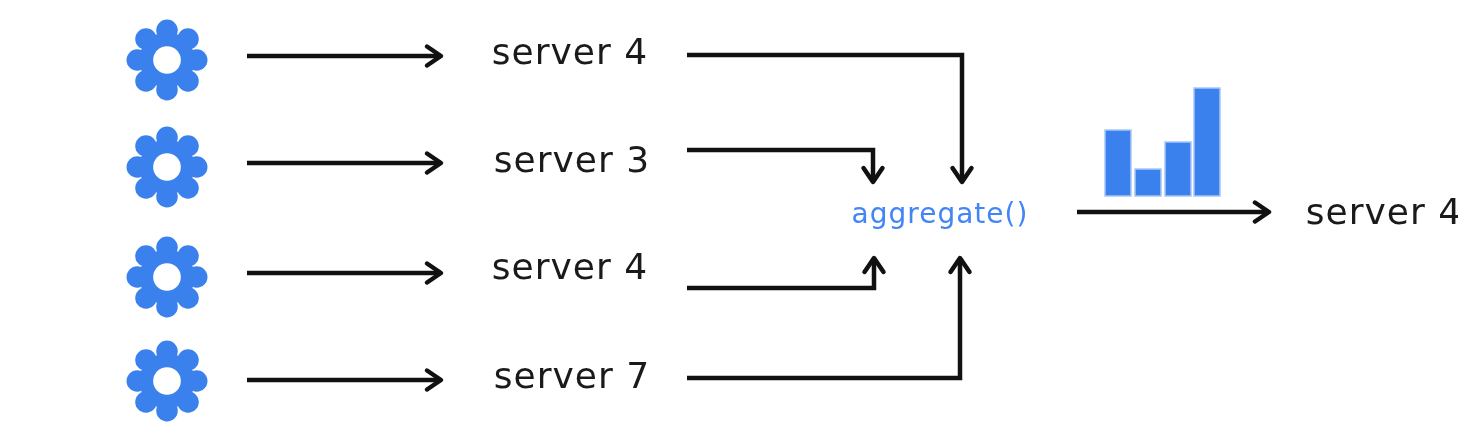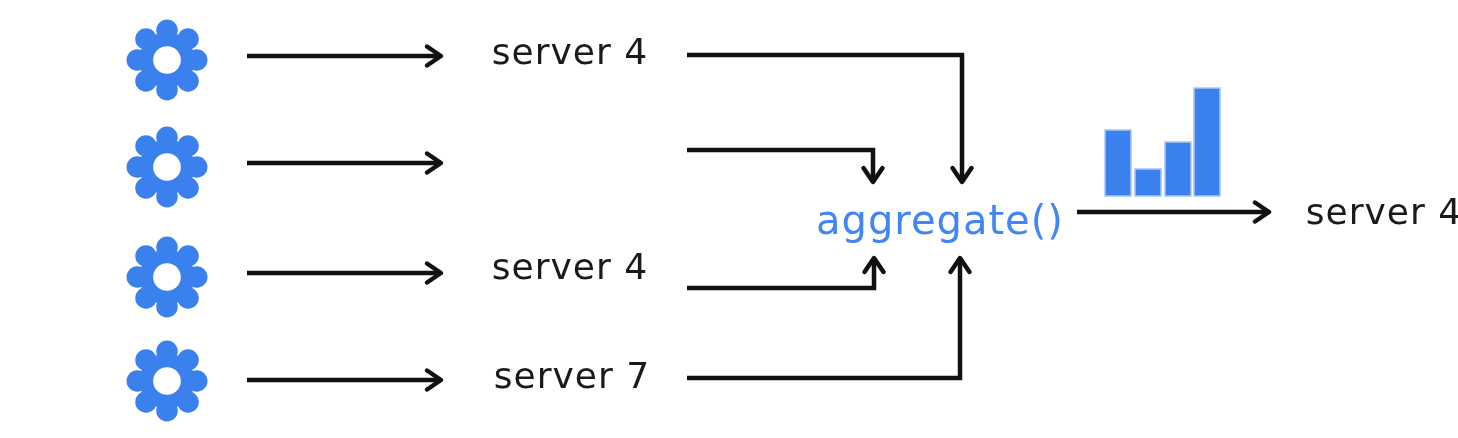--- a/index.html
+++ b/index.html
@@ -24,21 +24,21 @@
   .head{fill:none;stroke:var(--ink);stroke-width:4.5;stroke-linecap:round;stroke-linejoin:round;}
   .gear{position:absolute;width:82px;height:82px;}
   .gear-fill{fill:var(--accent);}
   .hole{fill:var(--bg);}
   .hand-label{
     position:absolute;width:220px;text-align:center;
     font-size:36px;color:var(--label);letter-spacing:1px;white-space:nowrap;
   }
   .agg-label{
     position:absolute;width:260px;text-align:center;
-    font-size:40px;color:var(--agg-blue);letter-spacing:1px;white-space:nowrap;
+    font-size:28px;color:var(--agg-blue);letter-spacing:1px;white-space:nowrap;
   }
   .bar-chart{position:absolute;left:1100px;top:84px;width:126px;height:114px;}
   .bar{fill:var(--accent);stroke:var(--bar-stroke);stroke-width:1.5;}
 </style>
 </head>
 <body>
 
 <div class="canvas">
 
   <svg class="arrow-layer" viewBox="0 0 1458 438" aria-hidden="true">
@@ -112,20 +112,21 @@
       <circle cx="-29" cy="0" r="10.5"></circle>
         <circle cx="-20.5" cy="-20.5" r="10.5"></circle>
         <circle cx="0" cy="-29" r="10.5"></circle>
         <circle cx="20.5" cy="-20.5" r="10.5"></circle>
       <circle r="27"></circle>
     </g>
     <circle class="hole" r="13.5"></circle>
   </svg>
 
   <div class="hand-label" style="left:460px;top:31px">server 4</div>
+  <div class="hand-label" style="left:462px;top:139px">server 3</div>
   <div class="hand-label" style="left:460px;top:246px">server 4</div>
   <div class="hand-label" style="left:462px;top:355px">server 7</div>
 
   <div class="agg-label" style="left:810px;top:197px">aggregate()</div>
 
   <svg class="bar-chart" id="bar-chart-icon" viewBox="0 0 126 114" aria-hidden="true">
       <rect x="5" y="46" width="26" height="66" class="bar"></rect>
       <rect x="35" y="85" width="26" height="27" class="bar"></rect>
       <rect x="65" y="58" width="26" height="54" class="bar"></rect>
       <rect x="94" y="4" width="26" height="108" class="bar"></rect>

